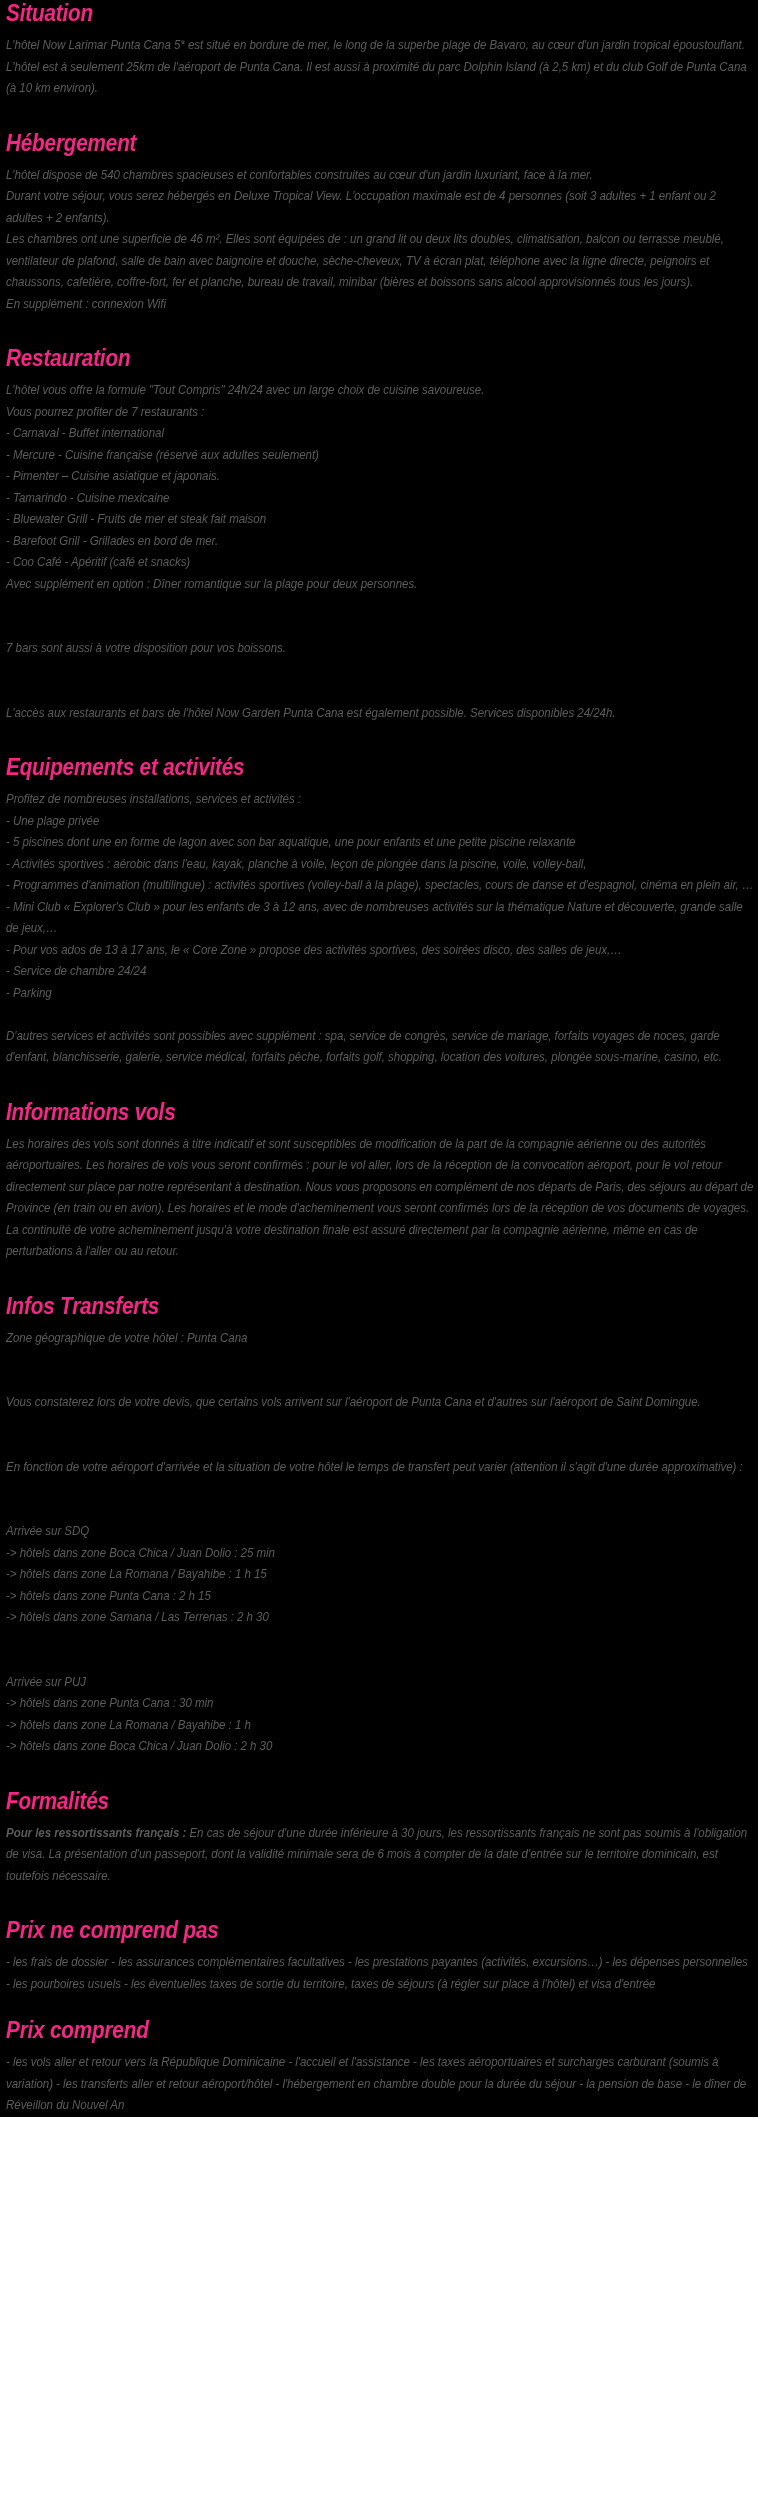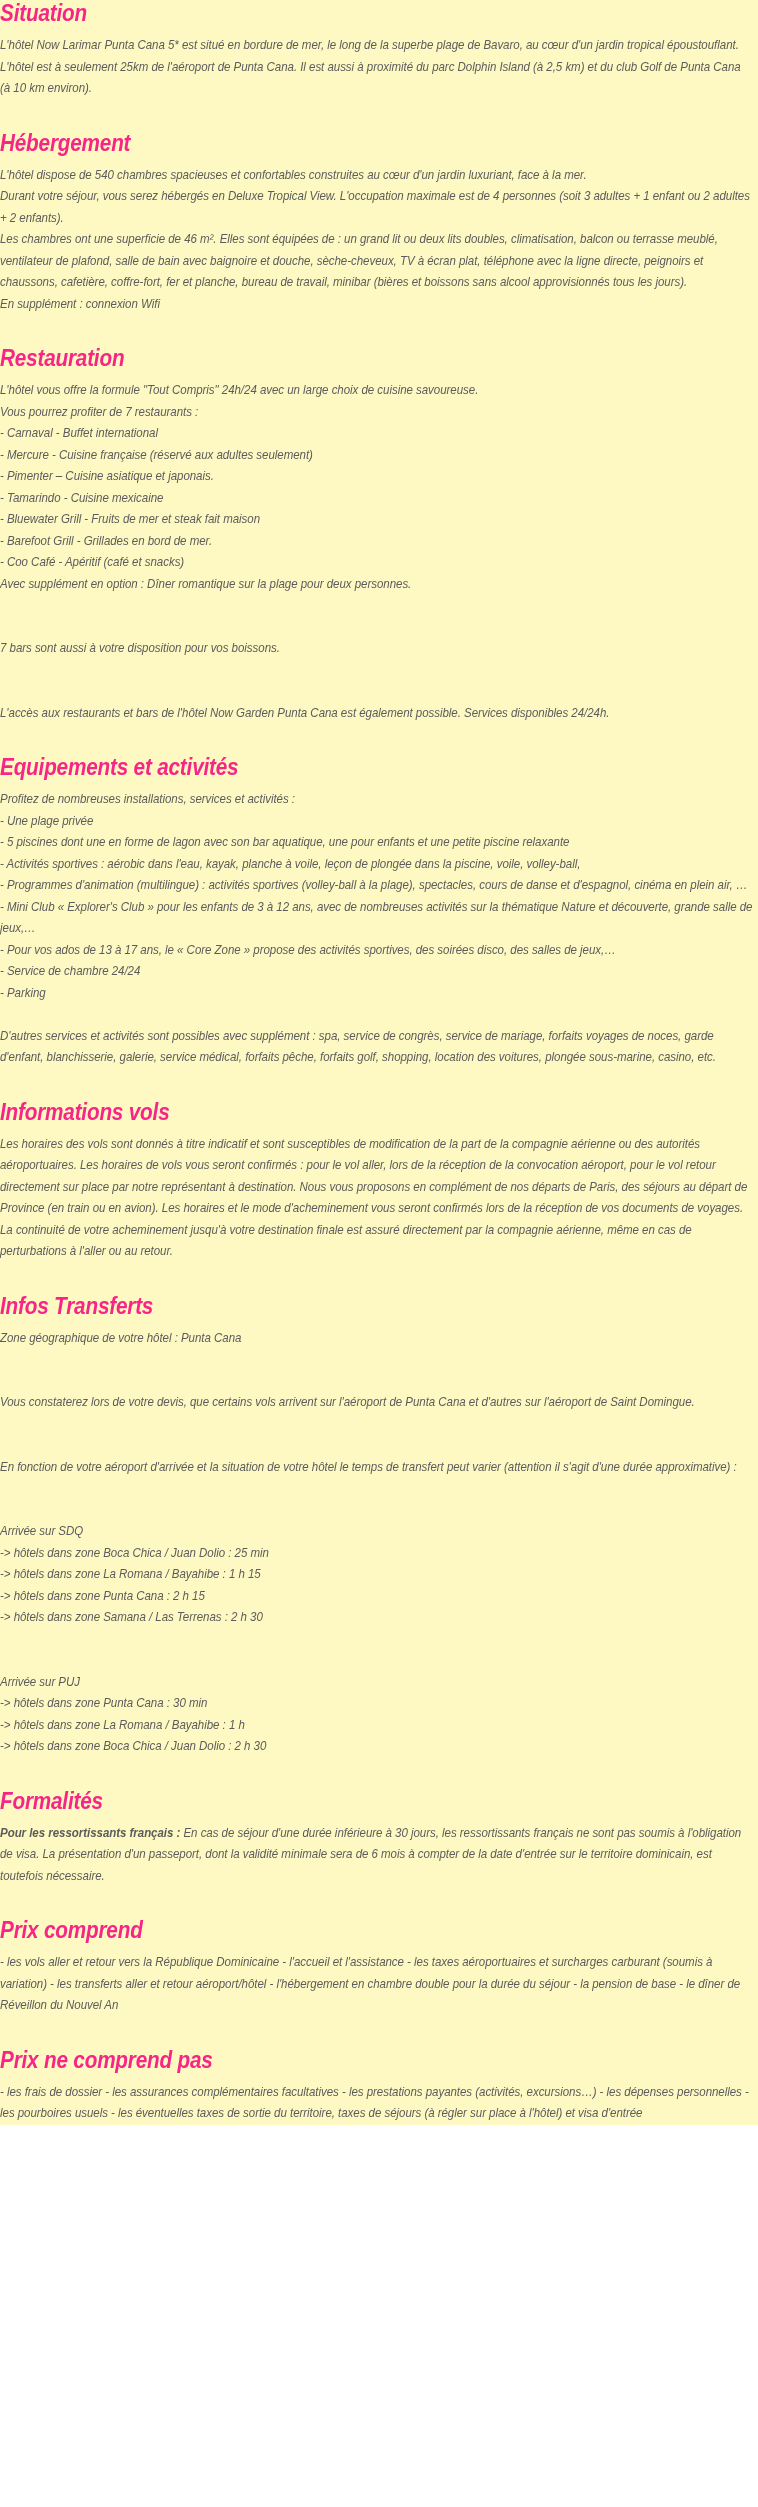--- a/index.html
+++ b/index.html
@@ -9,22 +9,22 @@
     background: #ffffff;
   }
   body {
     width: 758px;
     font-family: "Liberation Sans", sans-serif;
     color: #5a5a5a;
   }
   .page {
     width: 758px;
     box-sizing: border-box;
-    padding: 0 4px 0 0;
-    background: #fef9c3;
+    padding: 0 4px 0 6px;
+    background: #000000;
   }
 
   
   h2.section-title {
     font-family: "Liberation Sans Narrow", "Liberation Sans", sans-serif;
     font-style: italic;
     font-weight: bold;
     font-size: 23px;
     line-height: 26px;
     color: #f72585;
@@ -167,23 +167,23 @@
       <div>-&gt; hôtels dans zone La Romana / Bayahibe : 1 h</div>
       <div>-&gt; hôtels dans zone Boca Chica / Juan Dolio : 2 h 30</div>
     </div>
   </section>
 
   <section class="section">
     <h2 class="section-title" style="color: rgb(247, 37, 133);">Formalités</h2>
     <p class="body"><span class="bold-lead">Pour les ressortissants français :</span><span> En cas de séjour d'une durée inférieure à 30 jours, les ressortissants français ne sont pas soumis à l'obligation de visa. La présentation d'un passeport, dont la validité minimale sera de 6 mois à compter de la date d'entrée sur le territoire dominicain, est toutefois nécessaire.</span></p>
   </section>
 
+  <section class="section tight">
+    <h2 class="section-title" style="color: rgb(247, 37, 133);">Prix ne comprend pas</h2>
+    <p class="body">- les frais de dossier - les assurances complémentaires facultatives - les prestations payantes (activités, excursions…) - les dépenses personnelles - les pourboires usuels - les éventuelles taxes de sortie du territoire, taxes de séjours (à régler sur place à l'hôtel) et visa d'entrée</p>
+  </section>
+
   <section class="section">
     <h2 class="section-title" style="color: rgb(247, 37, 133);">Prix comprend</h2>
     <p class="body">- les vols aller et retour vers la République Dominicaine - l'accueil et l'assistance - les taxes aéroportuaires et surcharges carburant (soumis à variation) - les transferts aller et retour aéroport/hôtel - l'hébergement en chambre double pour la durée du séjour - la pension de base - le dîner de Réveillon du Nouvel An</p>
   </section>
 
-  <section class="section tight">
-    <h2 class="section-title" style="color: rgb(247, 37, 133);">Prix ne comprend pas</h2>
-    <p class="body">- les frais de dossier - les assurances complémentaires facultatives - les prestations payantes (activités, excursions…) - les dépenses personnelles - les pourboires usuels - les éventuelles taxes de sortie du territoire, taxes de séjours (à régler sur place à l'hôtel) et visa d'entrée</p>
-  </section>
-
 </div>
 
 </body></html>

